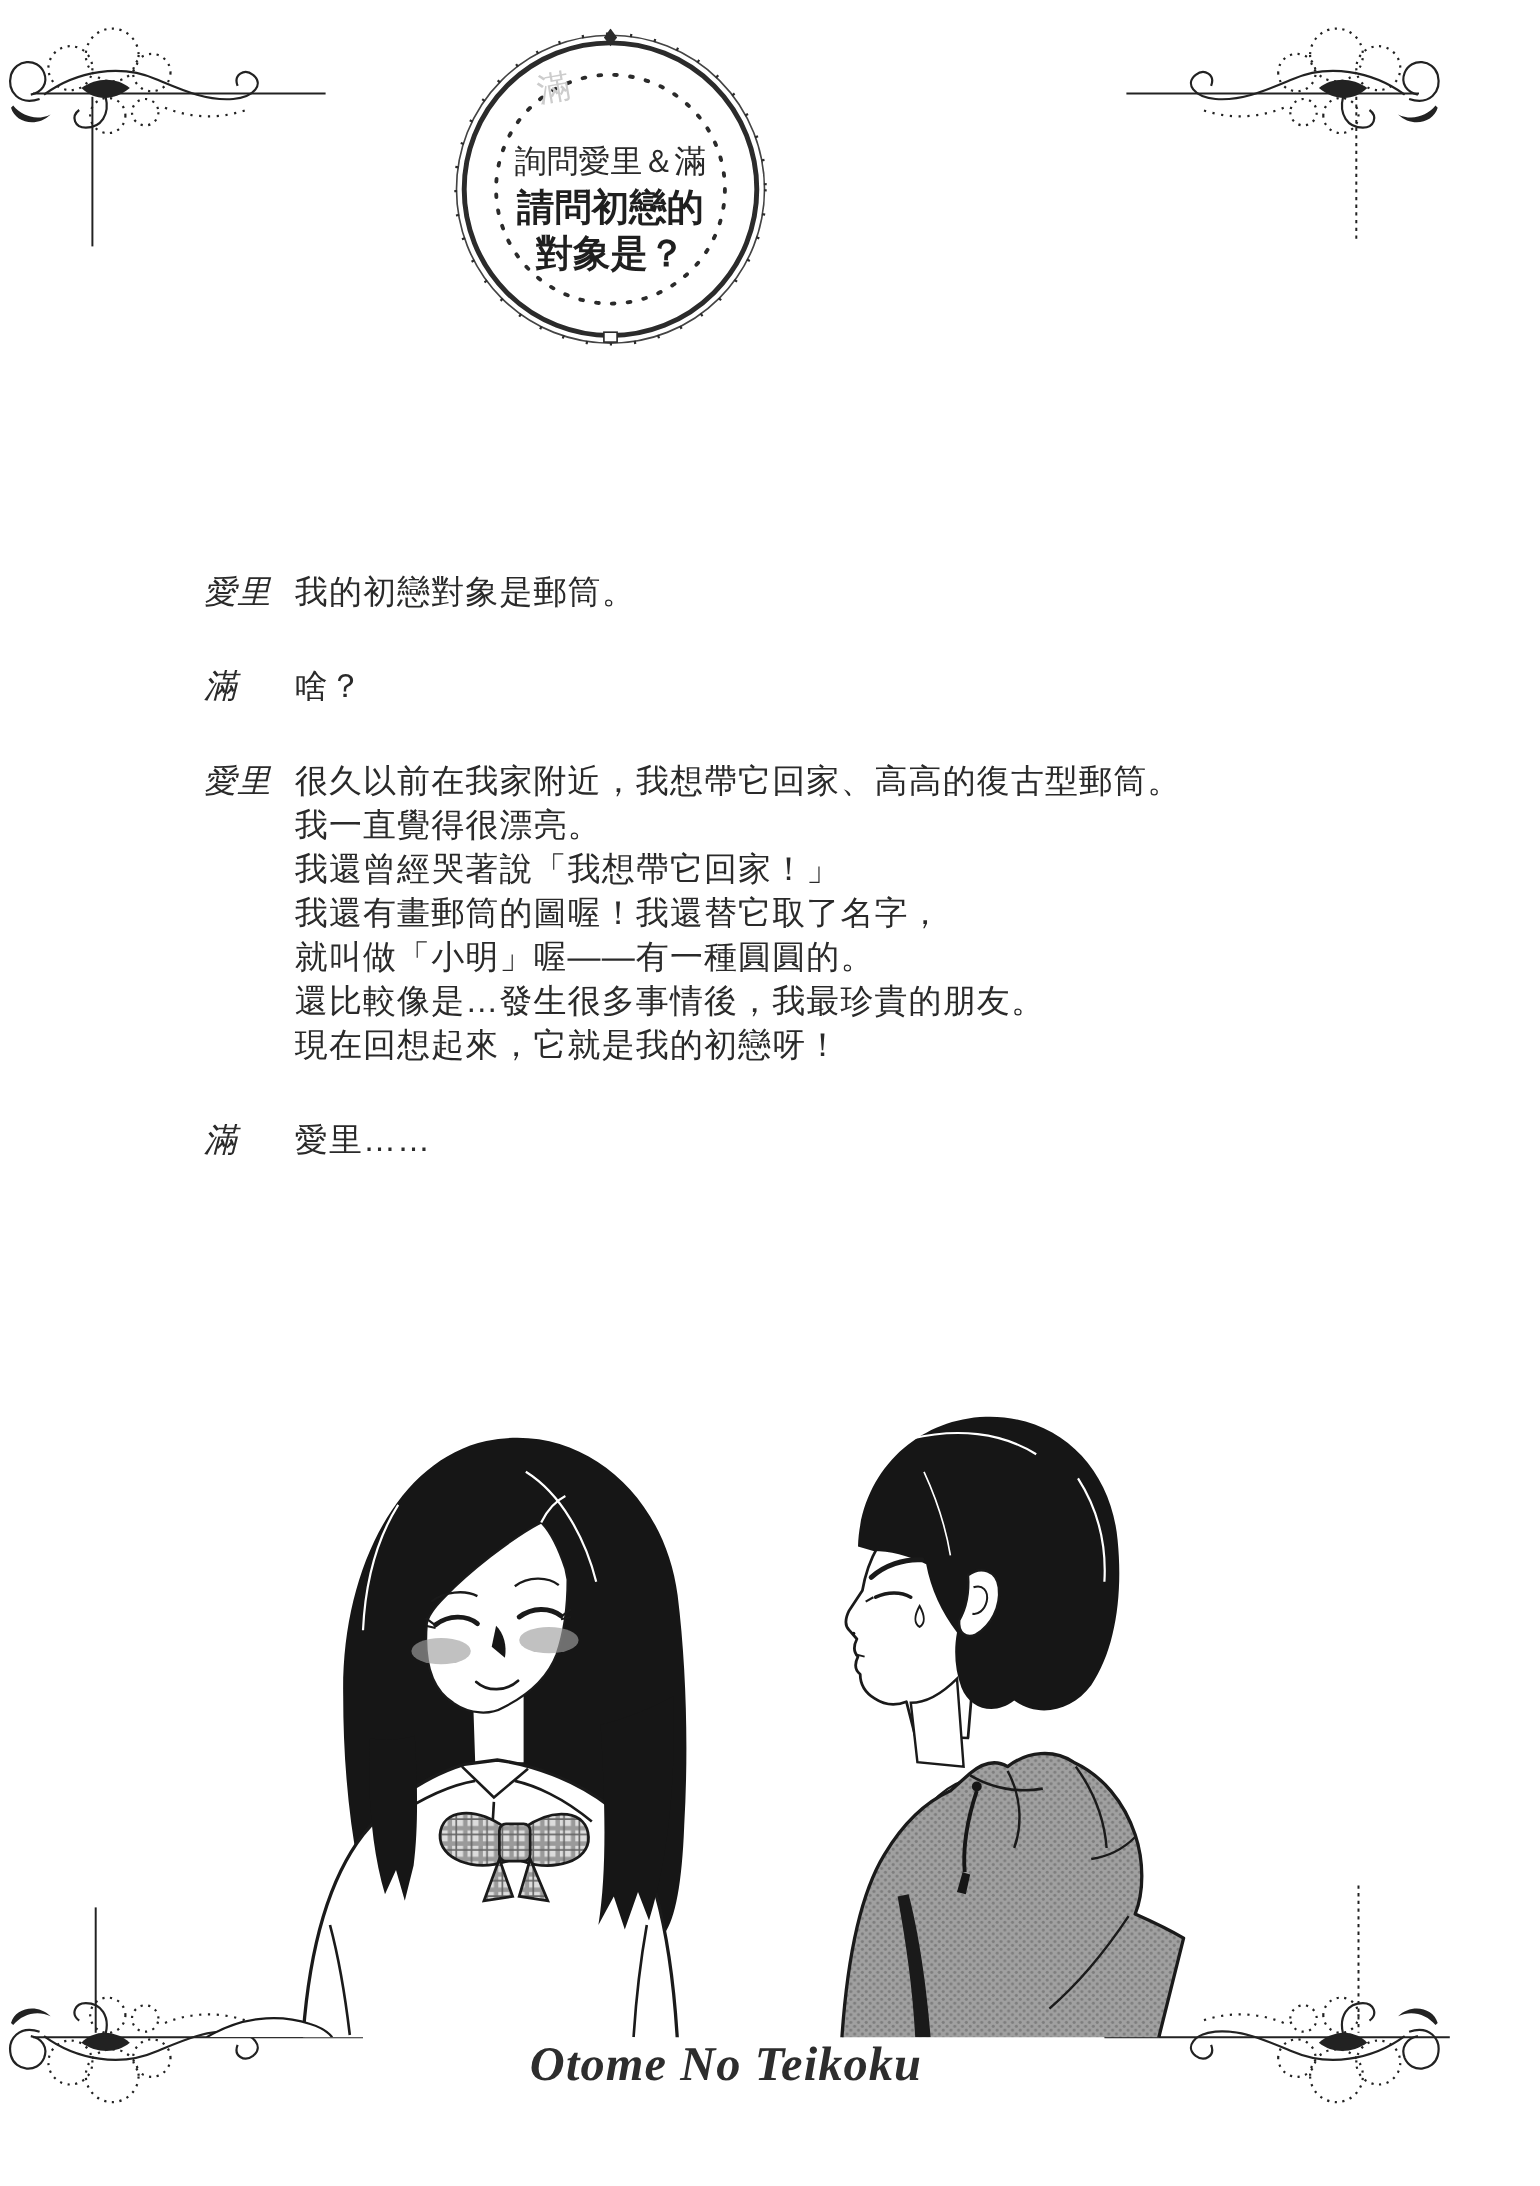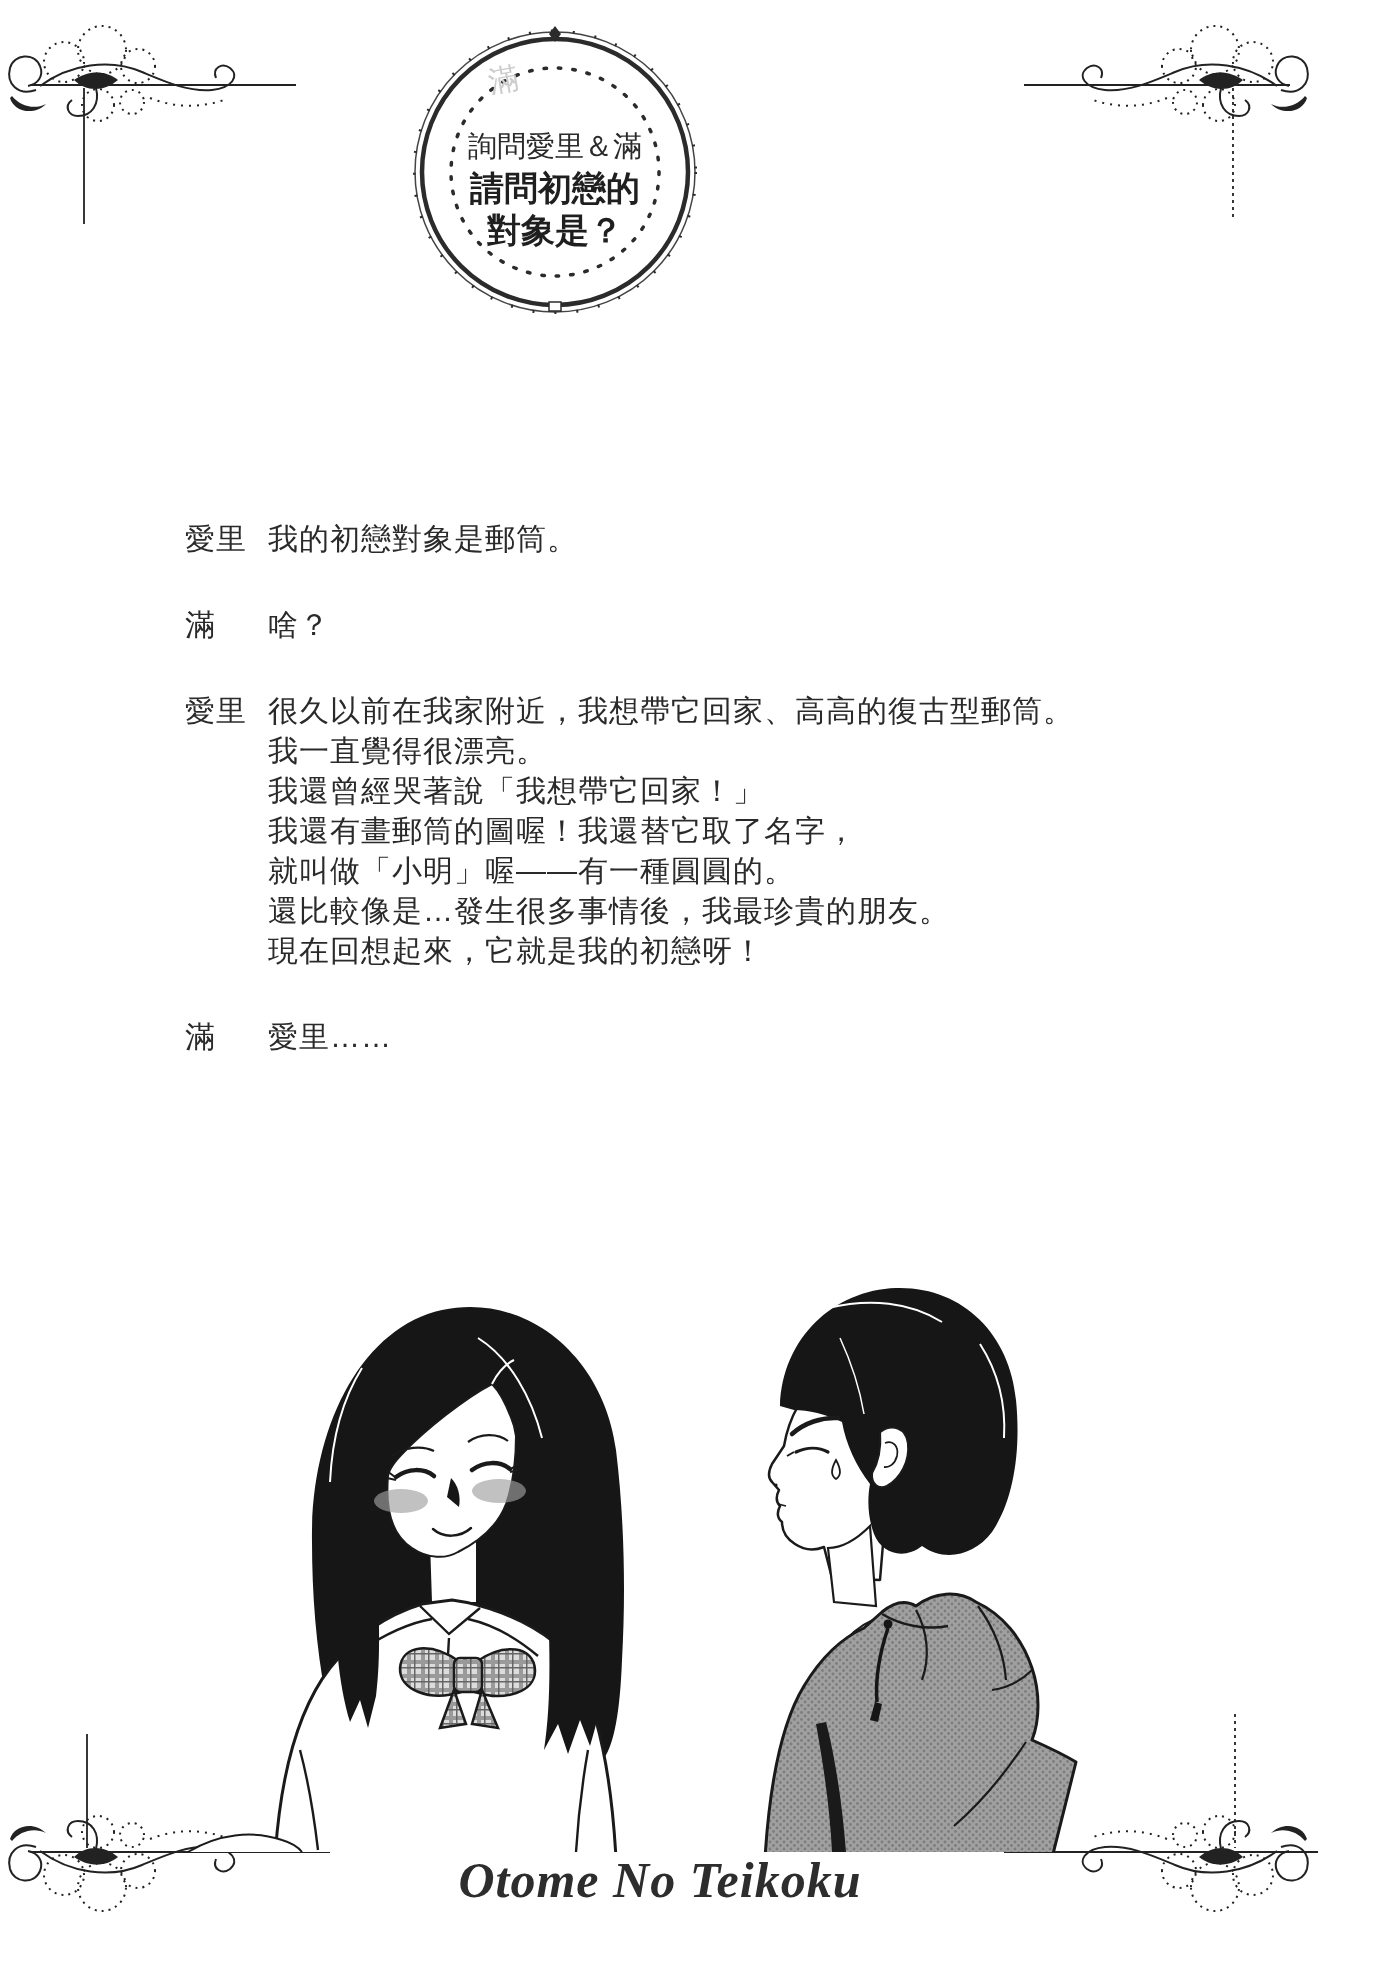--- a/index.html
+++ b/index.html
@@ -8,27 +8,27 @@
     font-family:"Liberation Sans","DejaVu Sans",sans-serif;color:#262626;
     overflow:hidden;
   }
   .abs{position:absolute;}
   
   #dialogue{
     left:185px;top:519px;width:1030px;
     font-size:30px;line-height:40px;letter-spacing:1px;color:#2a2a2a;
   }
   #dialogue .entry{display:flex;margin-bottom:46px;}
-  #dialogue .speaker{width:83px;flex:0 0 83px;}
+  #dialogue .speaker{width:83px;flex:0 0 83px;font-style:italic;}
   #dialogue .lines{flex:1;}
   
   #footer-logo{
     left:380px;top:1851px;width:560px;text-align:center;
     font-family:"Liberation Serif","DejaVu Serif",serif;font-style:italic;font-weight:600;
-    font-size:50px;color:#2d2d2d;letter-spacing:1px;
+    font-size:44px;color:#2d2d2d;letter-spacing:1px;
   }
   svg{display:block;}
 </style>
 </head>
 <body>
 
 <svg class="abs" style="left:0;top:0;" width="1400" height="1987" viewBox="0 0 1400 1987">
   <defs>
     <g id="flourish" fill="none" stroke="#222" stroke-width="2">
       <path d="M36,90 C18,96 6,84 10,68 C14,54 34,52 40,66 C44,76 38,84 28,86"></path>

